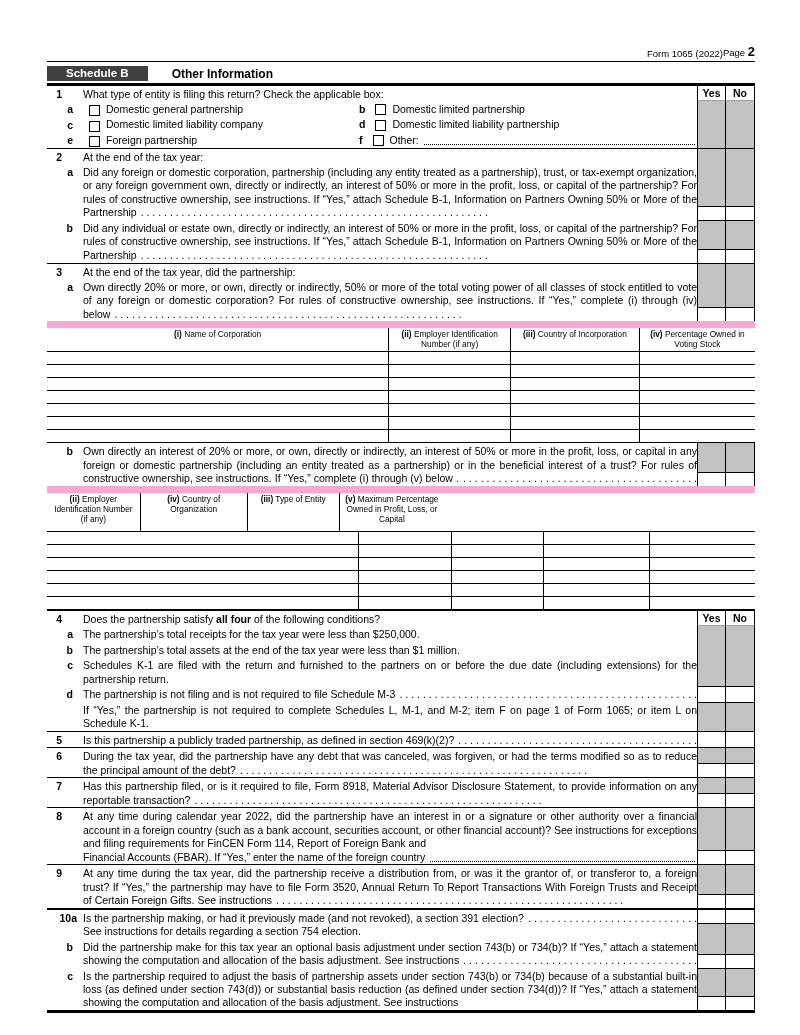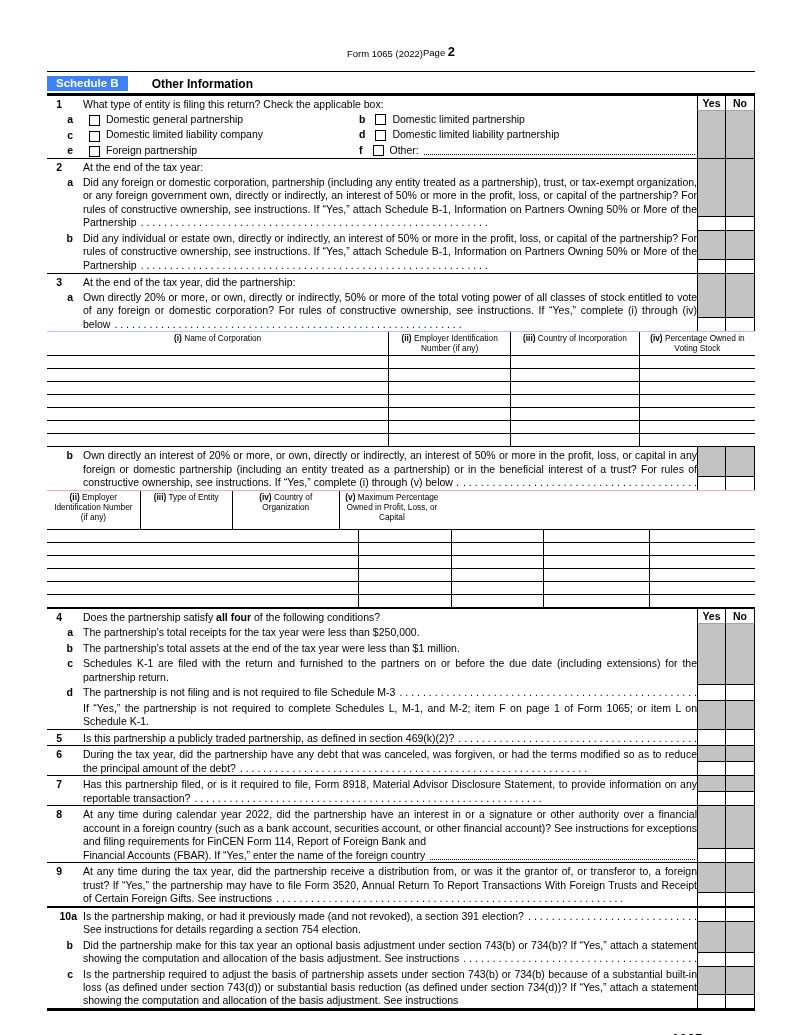--- a/index.html
+++ b/index.html
@@ -1,26 +1,26 @@
 <!DOCTYPE html>
 <html><head>
 <meta charset="utf-8">
 <style>
   html,body{margin:0;padding:0;background:#e8e8e8;}
   .page{width:800px;height:1035px;background:#fff;box-sizing:border-box;
         padding:44px 45px 0 47px;font-family:"Liberation Sans",sans-serif;color:#000;}
   .b{font-weight:bold;}
   
-  .top-strip{display:flex;justify-content:center;align-items:flex-end;
-             border-bottom:1px solid #000;padding-bottom:12px;font-size:9.5px;}
+  .top-strip{display:flex;justify-content:flex-end;align-items:flex-end;
+             border-bottom:1px solid #000;padding-bottom:2px;font-size:9.5px;}
   .page-ind{font-size:9.5px;}
   .page-ind .pgnum{font-weight:bold;font-size:13px;}
   
   .sched-bar{display:flex;align-items:center;margin-top:4px;border-bottom:3px solid #000;padding-bottom:2px;}
-  .sched-box{background:#3b82f6;color:#fff;font-weight:bold;font-size:11.5px;padding:1px 9px 2px;}
+  .sched-box{background:#404040;color:#fff;font-weight:bold;font-size:11.5px;padding:1px 19px 2px;}
   .sched-title{font-weight:bold;font-size:12px;margin-left:24px;}
   
   .row{display:flex;align-items:stretch;}
   .bb1{border-bottom:1px solid #000;}
   .bb2{border-bottom:2px solid #000;}
   .bb3{border-bottom:3px solid #000;}
   .bt2{border-top:2px solid #000;}
   .q{flex:1;display:flex;min-width:0;}
   .num{flex:0 0 36px;box-sizing:border-box;font-weight:bold;text-align:right;
        padding:2px 21px 0 0;font-size:10.5px;line-height:13.4px;}
@@ -45,21 +45,21 @@
   .white.full{flex:1;border-top:none;}
   .white.ft{flex:1;border-top:1px solid #000;height:auto;}
   
   .optrow .qbody{display:flex;align-items:center;padding-top:1px;}
   .optcol1{width:276px;display:flex;align-items:flex-end;}
   .optcol2{flex:1;display:flex;align-items:center;min-width:0;}
   .ltr{font-weight:bold;font-size:10.5px;margin-right:4px;}
   .cb{display:inline-block;width:9px;height:9px;border:1px solid #000;background:#fff;
       margin:0 6px 0 6px;flex:0 0 auto;}
   
-  .tbl{border-top:1px solid #f9a8d4;}
+  .tbl{border-top:7px solid #f9a8d4;}
   .thead{display:flex;border-bottom:1px solid #000;text-align:center;}
   .th{box-sizing:border-box;font-size:8.3px;line-height:9.8px;padding:2px 3px 1px;
       display:flex;flex-direction:column;justify-content:flex-start;align-items:center;}
   .th .thtxt{max-width:100%;}
   .trow{display:flex;height:12px;border-bottom:1px solid #000;}
   .td{box-sizing:border-box;height:100%;}
   .th + .th, .td + .td{border-left:1px solid #000;}
   .t1c1{width:48.2%;}.t1c2{width:17.2%;}.t1c3{width:18.2%;}.t1c4{width:16.4%;}
   .t2c1{width:43.9%;}.t2c2{width:13.1%;}.t2c3{width:13.0%;}.t2c4{width:15.1%;}.t2c5{width:14.9%;}
   .tbl2 .trow:last-child{border-bottom:none;}
@@ -309,25 +309,25 @@
         <div class="seg gray"></div>
         <div class="seg white"></div>
       </div>
   </div>
 
   <div class="tbl tbl2">
     <div class="thead t2head">
       <div class="th t2c2">
           <span class="thtxt"><span class="b">(ii)</span> <span>Employer Identification Number (if any)</span></span>
         </div>
+      <div class="th t2c4">
+          <span class="thtxt"><span class="b">(iv)</span> <span>Country of Organization</span></span>
+        </div>
       <div class="th t2c3">
           <span class="thtxt"><span class="b">(iii)</span> <span>Type of Entity</span></span>
-        </div>
-      <div class="th t2c4">
-          <span class="thtxt"><span class="b">(iv)</span> <span>Country of Organization</span></span>
         </div>
       <div class="th t2c5">
           <span class="thtxt"><span class="b">(v)</span> <span>Maximum Percentage Owned in Profit, Loss, or Capital</span></span>
         </div>
     </div>
     <div class="trow">
         <div class="td t2c1"></div>
         <div class="td t2c2"></div>
         <div class="td t2c3"></div>
         <div class="td t2c4"></div>

